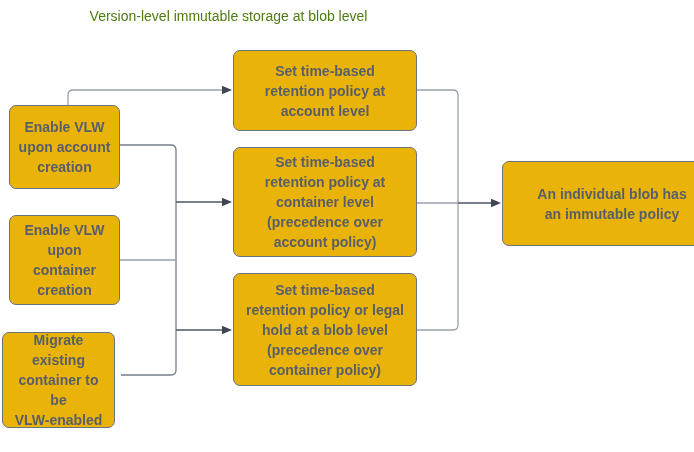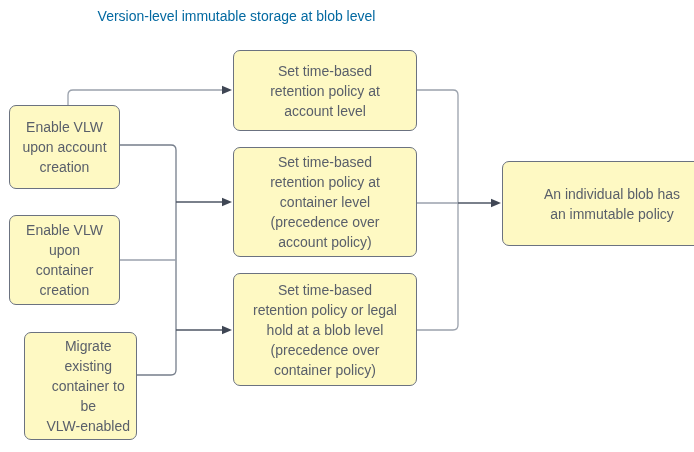--- a/index.html
+++ b/index.html
@@ -10,54 +10,55 @@
   }
   .canvas {
     position: relative;
     width: 694px;
     height: 452px;
     background: #ffffff;
     overflow: hidden;
   }
   .diagram-title {
     position: absolute;
-    left: 14px;
+    left: 6px;
     top: 8px;
     width: 445px;
     text-align: center;
     font-size: 14px;
-    color: #0369a1;
+    color: #4d7c0f;
     white-space: nowrap;
   }
   .connector-layer {
     position: absolute;
     left: 0;
     top: 0;
     width: 694px;
     height: 452px;
   }
   .node {
     position: absolute;
     box-sizing: border-box;
-    background: #fef9c3;
+    background: #eab308;
     border: 1px solid #6b7280;
     border-radius: 7px;
     display: flex;
     align-items: center;
     justify-content: center;
     text-align: center;
     font-size: 14px;
     line-height: 20px;
     color: #595f6a;
     padding: 12px 6px;
+    font-weight: bold;
   }
   .node-label { white-space: pre-line; }
   .node-l1 { left: 9px;   top: 105px; width: 111px; height: 84px; }
   .node-l2 { left: 9px;   top: 215px; width: 111px; height: 90px; }
-  .node-l3 { left: 24px;   top: 332px; width: 113px; height: 108px; justify-content: flex-end; }
+  .node-l3 { left: 2px;   top: 332px; width: 113px; height: 96px; }
   .node-m1 { left: 233px; top: 50px;  width: 184px; height: 81px; }
   .node-m2 { left: 233px; top: 147px; width: 184px; height: 110px; }
   .node-m3 { left: 233px; top: 273px; width: 184px; height: 113px; }
   .node-r1 { left: 502px; top: 161px; width: 220px; height: 85px; }
 </style>
 </head>
 <body>
 
 <div class="canvas">
 

